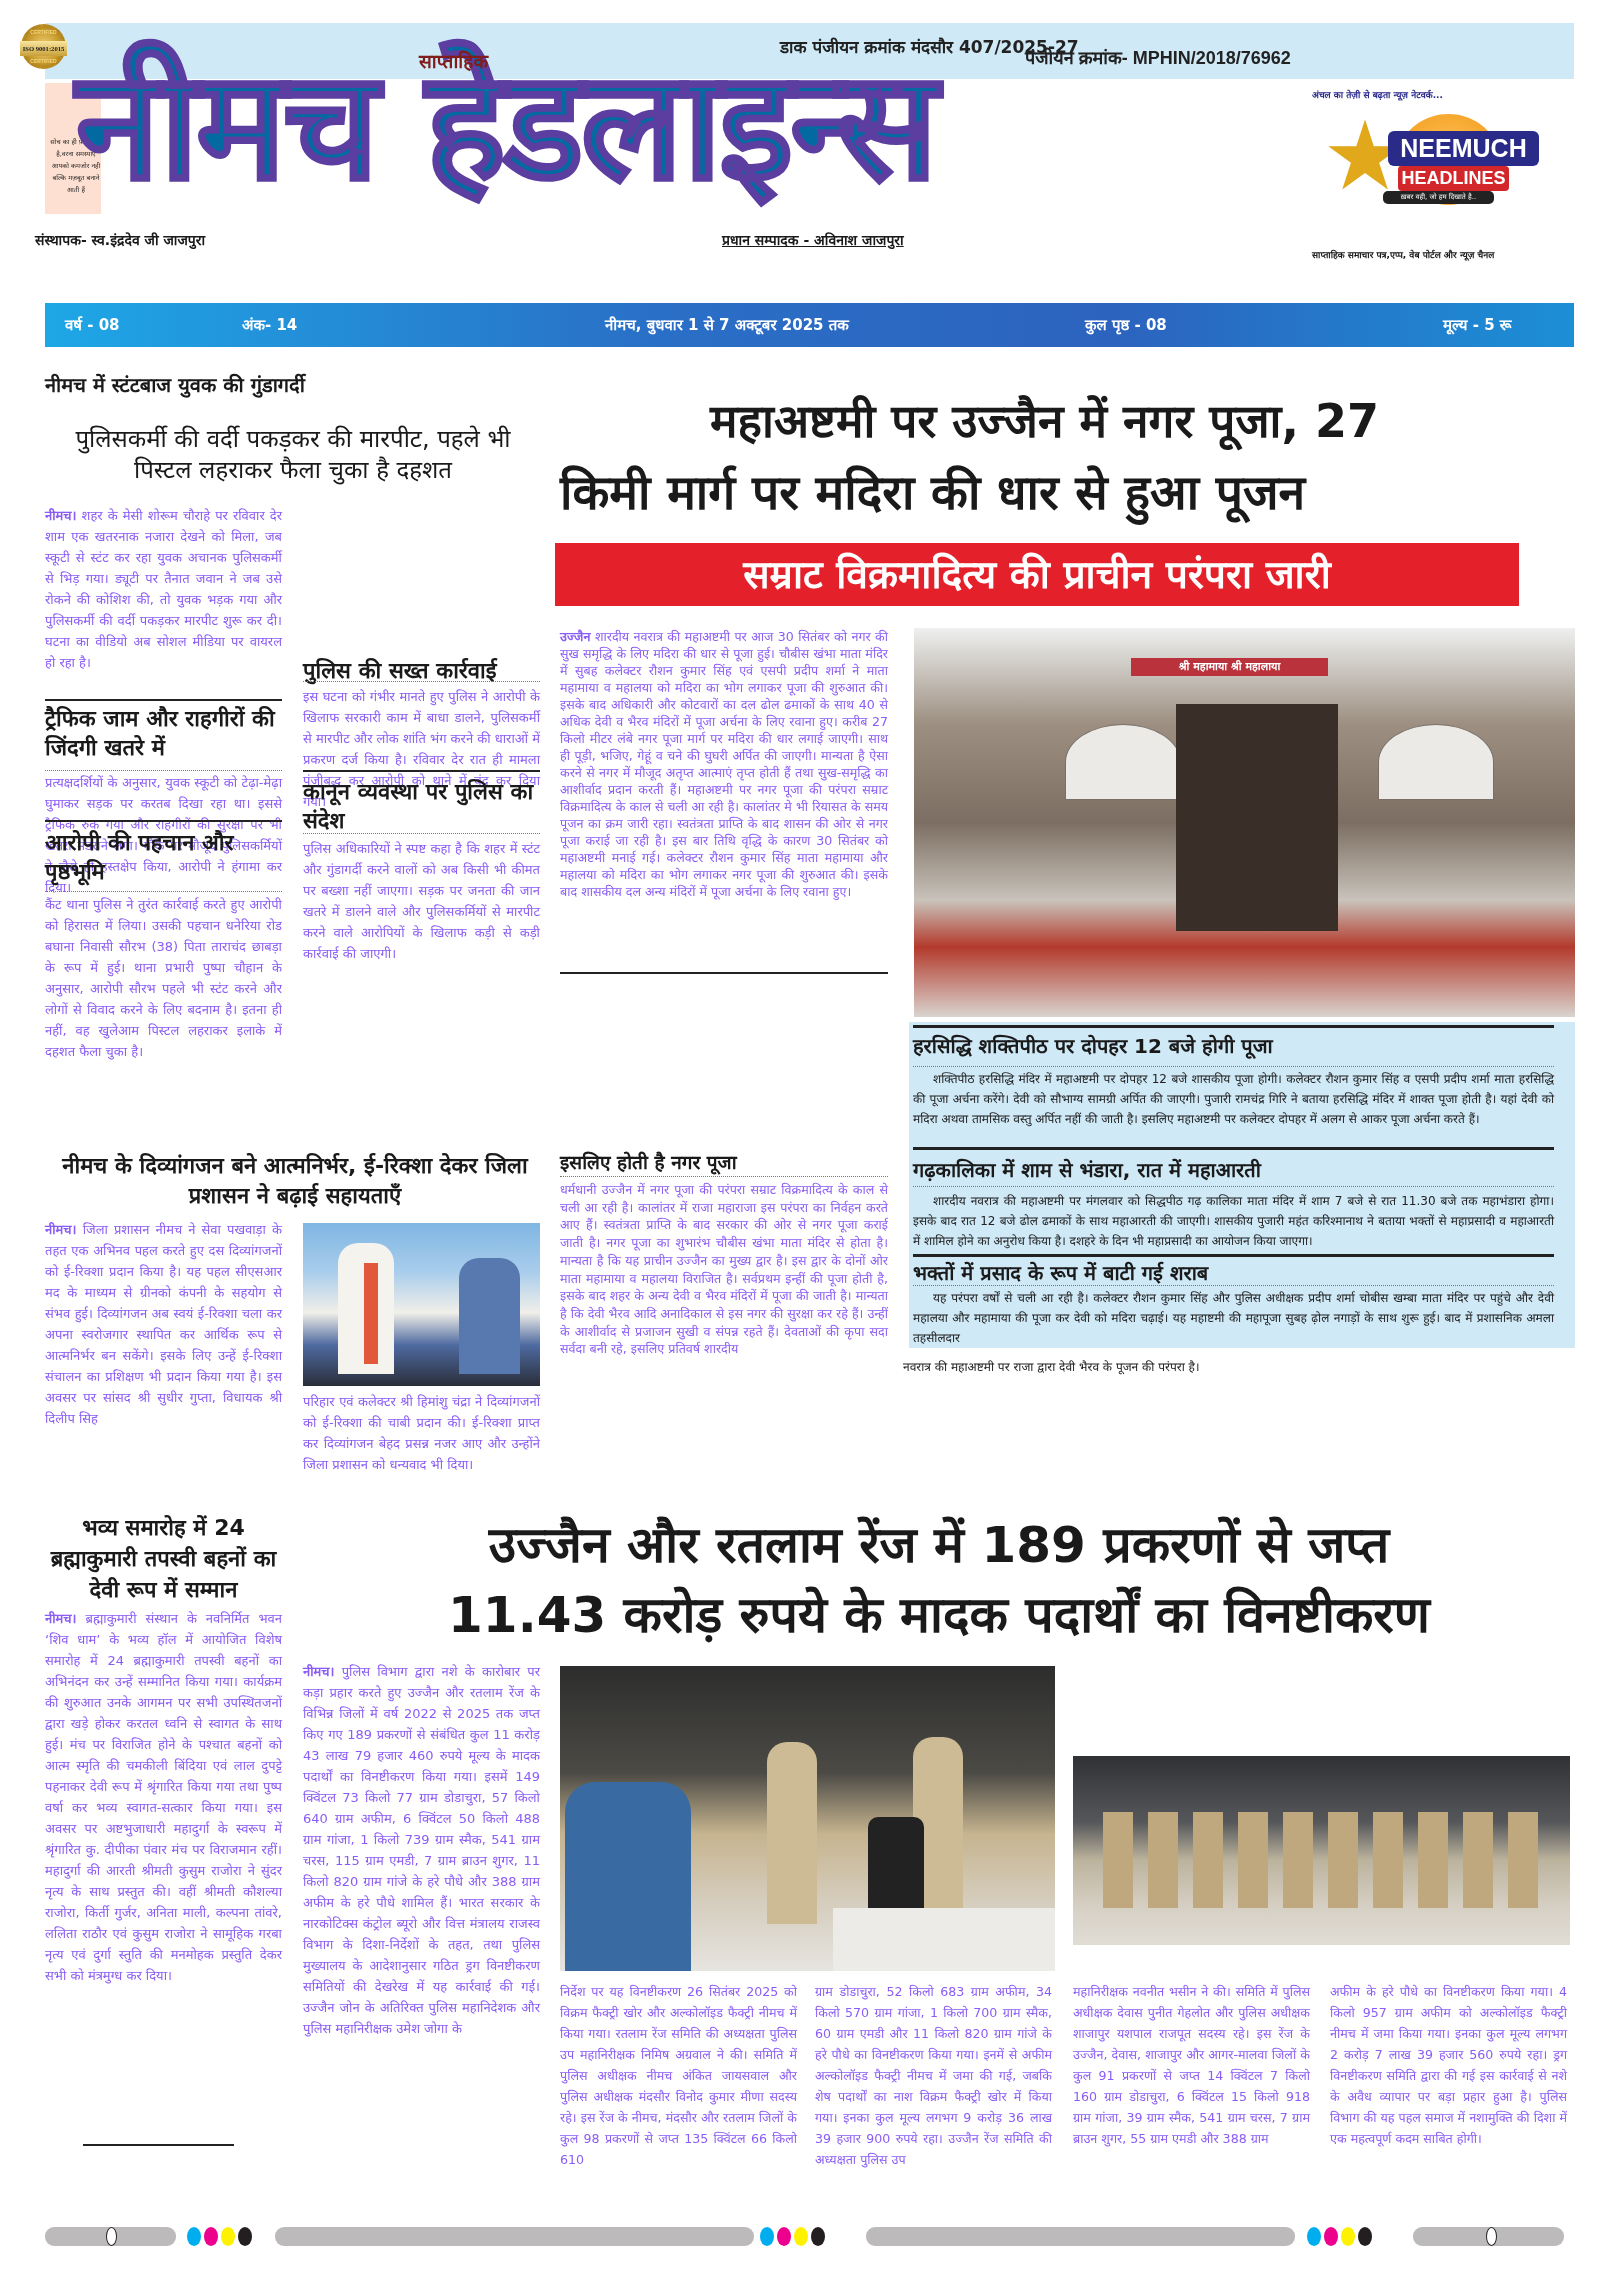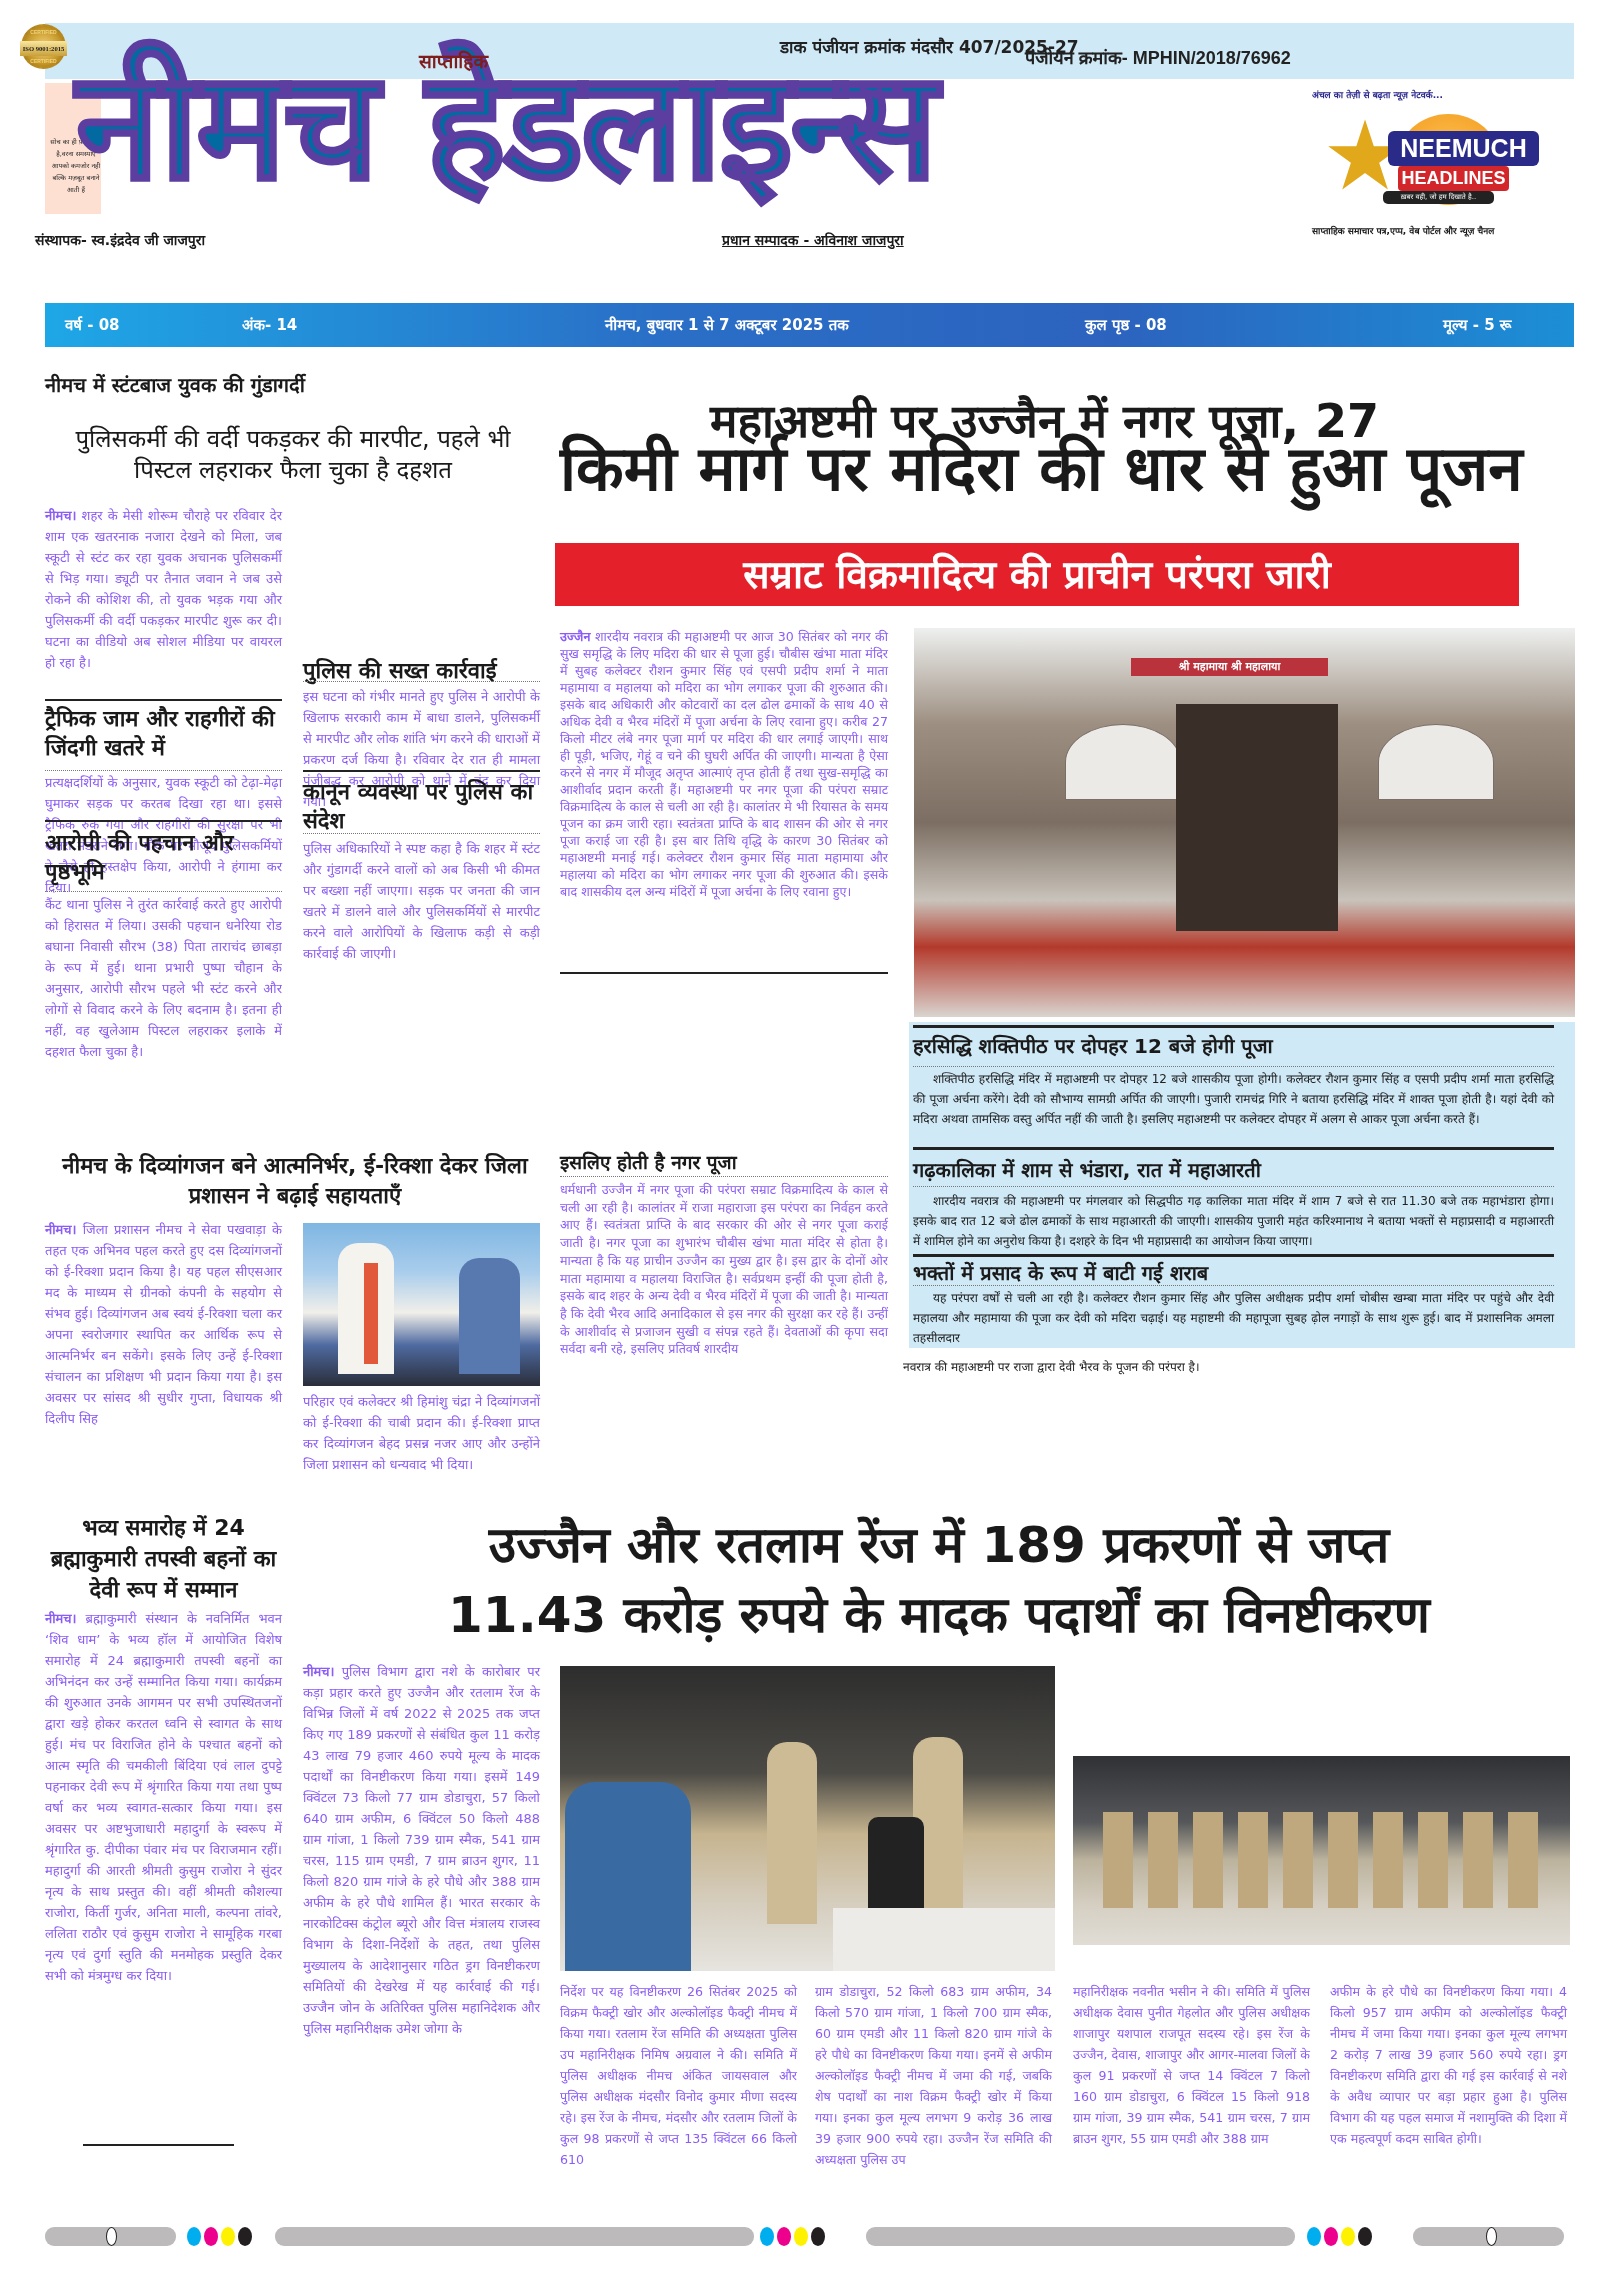--- a/index.html
+++ b/index.html
@@ -18,21 +18,21 @@
   .regno { left: 1025px; top: 45px; font: bold 18px "Liberation Sans", sans-serif; color:#222; white-space:nowrap; }
   .tagline-net { left: 1312px; top: 88px; font: bold 9px "DejaVu Sans", sans-serif; color:#2b2a8c; white-space:nowrap; }
   .logo { left: 1322px; top: 106px; width: 212px; height: 101px; }
   .logo-star { position:absolute; left:0; top:0; width:66px; height:101px; font-size:96px; line-height:101px; color:#e2a81b; }
   .logo-sun { position:absolute; left:76px; top:7.6px; width:101px; height:91px; border-radius:50%; background: radial-gradient(circle,#ffc45a,#f29a1a); }
   .logo-n { position:absolute; left:66px; top:25px; width:151px; height:35px; background:#2a2a88; border-radius:6px; color:#fff; font: bold 25px/35px "Liberation Sans", sans-serif; text-align:center; }
   .logo-h { position:absolute; left:76px; top:60px; width:111px; height:25px; background:#d3262b; border-radius:4px; color:#fff; font: bold 18px/25px "Liberation Sans", sans-serif; text-align:center; }
   .logo-t { position:absolute; left:61px; top:85px; width:111px; height:13px; background:#222; border-radius:5px; color:#fff; font: 7px/13px "DejaVu Sans", sans-serif; text-align:center; }
   .founder { left: 35px; top: 230px; font: bold 14px "DejaVu Sans", sans-serif; white-space:nowrap; }
   .editor { left: 722px; top: 230px; font: bold 14px "DejaVu Sans", sans-serif; white-space:nowrap;text-decoration:underline; }
-  .network { left: 1312px; top: 224px; font: bold 9px "DejaVu Sans", sans-serif; white-space:nowrap; }
+  .network { left: 1312px; top: 248px; font: bold 9px "DejaVu Sans", sans-serif; white-space:nowrap; }
   .datebar { left: 45px; top: 303px; width: 1529px; height: 44px; background: linear-gradient(90deg,#1ea7e6 0%,#2a6fc7 40%,#2c63bf 70%,#1c8fd6 100%); color:#fff; font: bold 15px/44px "DejaVu Sans", sans-serif; }
   .datebar span { position:absolute; top:0; white-space:nowrap; }
   
   .h-black { font-family: "DejaVu Sans", sans-serif; font-weight: bold; color:#1a1a1a; white-space: nowrap; }
   .body { font: 13px/21px "DejaVu Sans", sans-serif; text-align: justify; color:#8b5cf6; }
   .body b { font-weight: bold; }
   .sub { font: bold 22px/29px "DejaVu Sans", sans-serif; color:#1a1a1a; }
   .rule { height: 3px; background:#222; }
   .dots { border-top: 1px dotted #777; }
   .photo { overflow: hidden; }
@@ -97,21 +97,21 @@
 
 <div class="abs sub" style="left:303px;top:656px;width:237px">पुलिस की सख्त कार्रवाई</div>
 <div class="abs dots" style="left:303px;top:681px;width:237px"></div>
 <div class="abs body" style="left:303px;top:686px;width:237px">इस घटना को गंभीर मानते हुए पुलिस ने आरोपी के खिलाफ सरकारी काम में बाधा डालने, पुलिसकर्मी से मारपीट और लोक शांति भंग करने की धाराओं में प्रकरण दर्ज किया है। रविवार देर रात ही मामला पंजीबद्ध कर आरोपी को थाने में बंद कर दिया गया।</div>
 <div class="abs rule" style="left:303px;top:770px;width:237px;height:2px"></div>
 <div class="abs sub" style="left:303px;top:777px;width:237px">कानून व्यवस्था पर पुलिस का संदेश</div>
 <div class="abs dots" style="left:303px;top:833px;width:237px"></div>
 <div class="abs body" style="left:303px;top:838px;width:237px">पुलिस अधिकारियों ने स्पष्ट कहा है कि शहर में स्टंट और गुंडागर्दी करने वालों को अब किसी भी कीमत पर बख्शा नहीं जाएगा। सड़क पर जनता की जान खतरे में डालने वाले और पुलिसकर्मियों से मारपीट करने वाले आरोपियों के खिलाफ कड़ी से कड़ी कार्रवाई की जाएगी।</div>
 
 <div class="abs h-black" style="left:570px;top:391px;width:949px;text-align:center;font-size:46px;line-height:61px">महाअष्टमी पर उज्जैन में नगर पूजा, 27</div>
-<div class="abs h-black" style="left:560px;top:438px;width:959px;text-align:left;font-size:62px;line-height:61px">किमी मार्ग पर मदिरा की धार से हुआ पूजन</div>
+<div class="abs h-black" style="left:560px;top:462px;width:959px;text-align:left;font-size:48px;line-height:61px">किमी मार्ग पर मदिरा की धार से हुआ पूजन</div>
 <div class="abs redband">सम्राट विक्रमादित्य की प्राचीन परंपरा जारी</div>
 
 <div class="abs body" style="left:560px;top:628px;width:328px;font-size:12.6px;line-height:17px">
   <b>उज्जैन</b>
   <span>शारदीय नवरात्र की महाअष्टमी पर आज 30 सितंबर को नगर की सुख समृद्धि के लिए मदिरा की धार से पूजा हुई। चौबीस खंभा माता मंदिर में सुबह कलेक्टर रौशन कुमार सिंह एवं एसपी प्रदीप शर्मा ने माता महामाया व महालया को मदिरा का भोग लगाकर पूजा की शुरुआत की। इसके बाद अधिकारी और कोटवारों का दल ढोल ढमाकों के साथ 40 से अधिक देवी व भैरव मंदिरों में पूजा अर्चना के लिए रवाना हुए। करीब 27 किलो मीटर लंबे नगर पूजा मार्ग पर मदिरा की धार लगाई जाएगी। साथ ही पूड़ी, भजिए, गेहूं व चने की घुघरी अर्पित की जाएगी। मान्यता है ऐसा करने से नगर में मौजूद अतृप्त आत्माएं तृप्त होती हैं तथा सुख-समृद्धि का आशीर्वाद प्रदान करती हैं। महाअष्टमी पर नगर पूजा की परंपरा सम्राट विक्रमादित्य के काल से चली आ रही है। कालांतर मे भी रियासत के समय पूजन का क्रम जारी रहा। स्वतंत्रता प्राप्ति के बाद शासन की ओर से नगर पूजा कराई जा रही है। इस बार तिथि वृद्धि के कारण 30 सितंबर को महाअष्टमी मनाई गई। कलेक्टर रौशन कुमार सिंह माता महामाया और महालया को मदिरा का भोग लगाकर नगर पूजा की शुरुआत की। इसके बाद शासकीय दल अन्य मंदिरों में पूजा अर्चना के लिए रवाना हुए।</span>
 </div>
 <div class="abs rule" style="left:560px;top:972px;width:328px;height:1.5px;top:972px"></div>
 <div class="abs sub" style="left:560px;top:1148px;width:328px;font-size:19px">इसलिए होती है नगर पूजा</div>
 <div class="abs dots" style="left:560px;top:1176px;width:328px"></div>
 <div class="abs body" style="left:560px;top:1181px;width:328px;font-size:12.6px;line-height:17.7px">धर्मधानी उज्जैन में नगर पूजा की परंपरा सम्राट विक्रमादित्य के काल से चली आ रही है। कालांतर में राजा महाराजा इस परंपरा का निर्वहन करते आए हैं। स्वतंत्रता प्राप्ति के बाद सरकार की ओर से नगर पूजा कराई जाती है। नगर पूजा का शुभारंभ चौबीस खंभा माता मंदिर से होता है। मान्यता है कि यह प्राचीन उज्जैन का मुख्य द्वार है। इस द्वार के दोनों ओर माता महामाया व महालया विराजित है। सर्वप्रथम इन्हीं की पूजा होती है, इसके बाद शहर के अन्य देवी व भैरव मंदिरों में पूजा की जाती है। मान्यता है कि देवी भैरव आदि अनादिकाल से इस नगर की सुरक्षा कर रहे हैं। उन्हीं के आशीर्वाद से प्रजाजन सुखी व संपन्न रहते हैं। देवताओं की कृपा सदा सर्वदा बनी रहे, इसलिए प्रतिवर्ष शारदीय</div>

